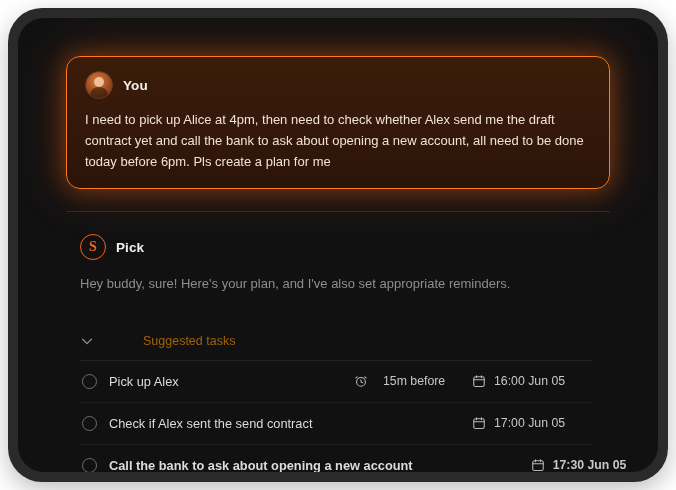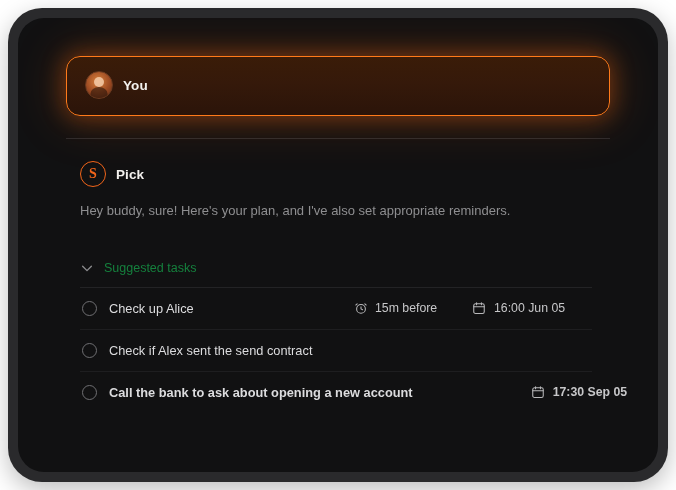--- a/index.html
+++ b/index.html
@@ -47,20 +47,21 @@
     border-radius: 14px;
     background: linear-gradient(180deg, #3a1c08 0%, #35190a 45%, #2b1409 100%);
     box-shadow: 0 0 22px 2px rgba(255,110,20,0.35), 0 0 50px 6px rgba(255,100,10,0.18);
     padding: 14px 18px 16px 18px;
   }
 
   .user-header {
     display: flex;
     align-items: center;
     gap: 10px;
+    margin-bottom: 10px;
   }
 
   .avatar {
     width: 26px;
     height: 26px;
     border-radius: 50%;
     background: radial-gradient(circle at 45% 35%, #d8803c 0%, #9c4a22 55%, #5a2a14 100%);
     border: 1px solid #6a3a20;
     position: relative;
     overflow: hidden;
@@ -155,21 +156,22 @@
 
   .chevron {
     width: 14px;
     height: 14px;
     flex: 0 0 auto;
     color: #8a8a8c;
   }
 
   .tasks-title {
     font-size: 12.5px;
-    color: #15803d;
+    color: #a16207;
+    margin-left: 39px;
   }
 
   .task-row {
     display: flex;
     align-items: center;
     padding: 13px 0 13px 2px;
     border-bottom: 1px solid #1e1e20;
   }
   .task-row:last-child { border-bottom: none; font-weight: bold; }
 
@@ -185,21 +187,21 @@
   .task-label {
     font-size: 12.8px;
     color: #dcdcde;
     flex: 1 1 auto;
     white-space: nowrap;
   }
 
   .task-reminder {
     display: flex;
     align-items: center;
-    gap: 7px;
+    gap: 15px;
     font-size: 12.3px;
     color: #c7c7c9;
     width: 118px;
     flex: 0 0 auto;
   }
 
   .task-date {
     display: flex;
     align-items: center;
     gap: 8px;
@@ -222,20 +224,21 @@
 
 <div class="device-frame">
   <div class="screen">
 
     <div class="user-block">
       <div class="user-bubble">
         <div class="user-header">
           <div class="avatar"></div>
           <div class="sender-name">You</div>
         </div>
+        <p class="user-text">I need to pick up Alice at 4pm, then need to check whether Alex send me the draft contract yet and call the bank to ask about opening a new account, all need to be done today before 6pm. Pls create a plan for me</p>
       </div>
       <div class="divider"></div>
     </div>
 
     <div class="assistant-block">
       <div class="assistant-header">
         <div class="skai-logo">S</div>
         <div class="sender-name">Pick</div>
       </div>
       <p class="assistant-text">Hey buddy, sure! Here's your plan, and I've also set appropriate reminders.</p>
@@ -244,21 +247,21 @@
         <span class="chevron">
           <svg viewBox="0 0 16 16" width="14" height="14" fill="none" stroke="currentColor" stroke-width="1.6" stroke-linecap="round" stroke-linejoin="round">
               <polyline points="3,6 8,11 13,6"></polyline>
             </svg>
         </span>
         <span class="tasks-title">Suggested tasks</span>
       </div>
 
       <div class="task-row">
         <span class="task-checkbox"></span>
-        <span class="task-label">Check up Alice</span>
+        <span class="task-label">Pick up Alex</span>
         <span class="task-reminder">
           <span class="icon">
             <svg viewBox="0 0 16 16" width="14" height="14" fill="none" stroke="currentColor" stroke-width="1.2" stroke-linecap="round" stroke-linejoin="round">
                 <circle cx="8" cy="9" r="5"></circle>
                 <polyline points="8,6.5 8,9 9.8,10"></polyline>
                 <line x1="3.6" y1="3.2" x2="2" y2="4.6"></line>
                 <line x1="12.4" y1="3.2" x2="14" y2="4.6"></line>
               </svg>
           </span>
           <span>15m before</span>
@@ -275,36 +278,47 @@
           <span>16:00 Jun 05</span>
         </span>
       </div>
 
       <div class="task-row">
         <span class="task-checkbox"></span>
         <span class="task-label">Check if Alex sent the send contract</span>
         <span class="task-reminder">
           <span></span>
         </span>
-      </div>
-
-      <div class="task-row">
-        <span class="task-checkbox"></span>
-        <span class="task-label">Call the bank to ask about opening a new account</span>
-        <span class="task-reminder">
-          <span></span>
-        </span>
         <span class="task-date">
           <span class="icon">
             <svg viewBox="0 0 16 16" width="14" height="14" fill="none" stroke="currentColor" stroke-width="1.2" stroke-linecap="round" stroke-linejoin="round">
                 <rect x="2" y="3.2" width="12" height="11" rx="2"></rect>
                 <line x1="2" y1="6.6" x2="14" y2="6.6"></line>
                 <line x1="5.2" y1="1.9" x2="5.2" y2="4.2"></line>
                 <line x1="10.8" y1="1.9" x2="10.8" y2="4.2"></line>
               </svg>
           </span>
-          <span>17:30 Sep 05</span>
+          <span>17:00 Jun 05</span>
+        </span>
+      </div>
+
+      <div class="task-row">
+        <span class="task-checkbox"></span>
+        <span class="task-label">Call the bank to ask about opening a new account</span>
+        <span class="task-reminder">
+          <span></span>
+        </span>
+        <span class="task-date">
+          <span class="icon">
+            <svg viewBox="0 0 16 16" width="14" height="14" fill="none" stroke="currentColor" stroke-width="1.2" stroke-linecap="round" stroke-linejoin="round">
+                <rect x="2" y="3.2" width="12" height="11" rx="2"></rect>
+                <line x1="2" y1="6.6" x2="14" y2="6.6"></line>
+                <line x1="5.2" y1="1.9" x2="5.2" y2="4.2"></line>
+                <line x1="10.8" y1="1.9" x2="10.8" y2="4.2"></line>
+              </svg>
+          </span>
+          <span>17:30 Jun 05</span>
         </span>
       </div>
 
     </div>
   </div>
 </div>
 
 </body></html>

